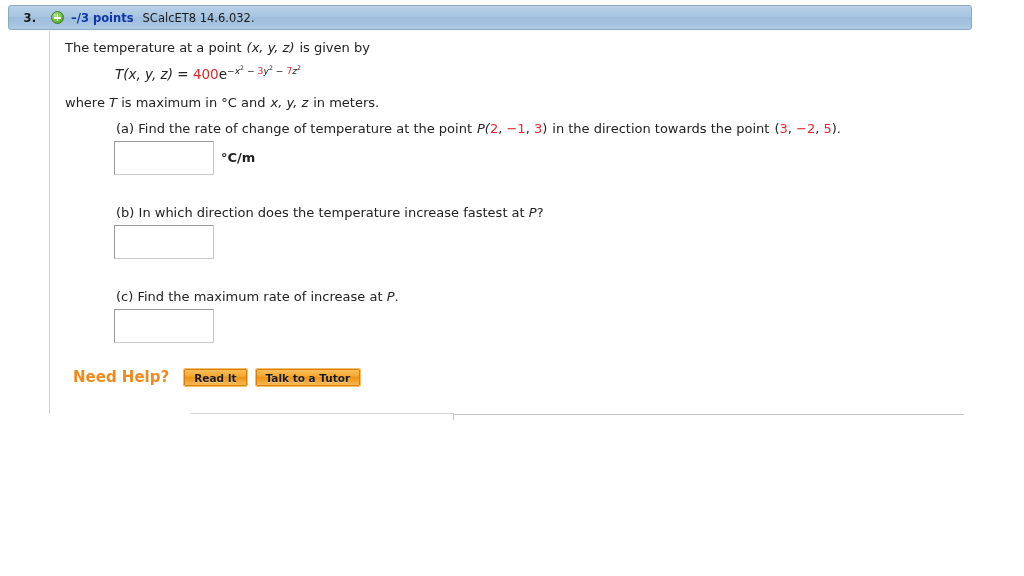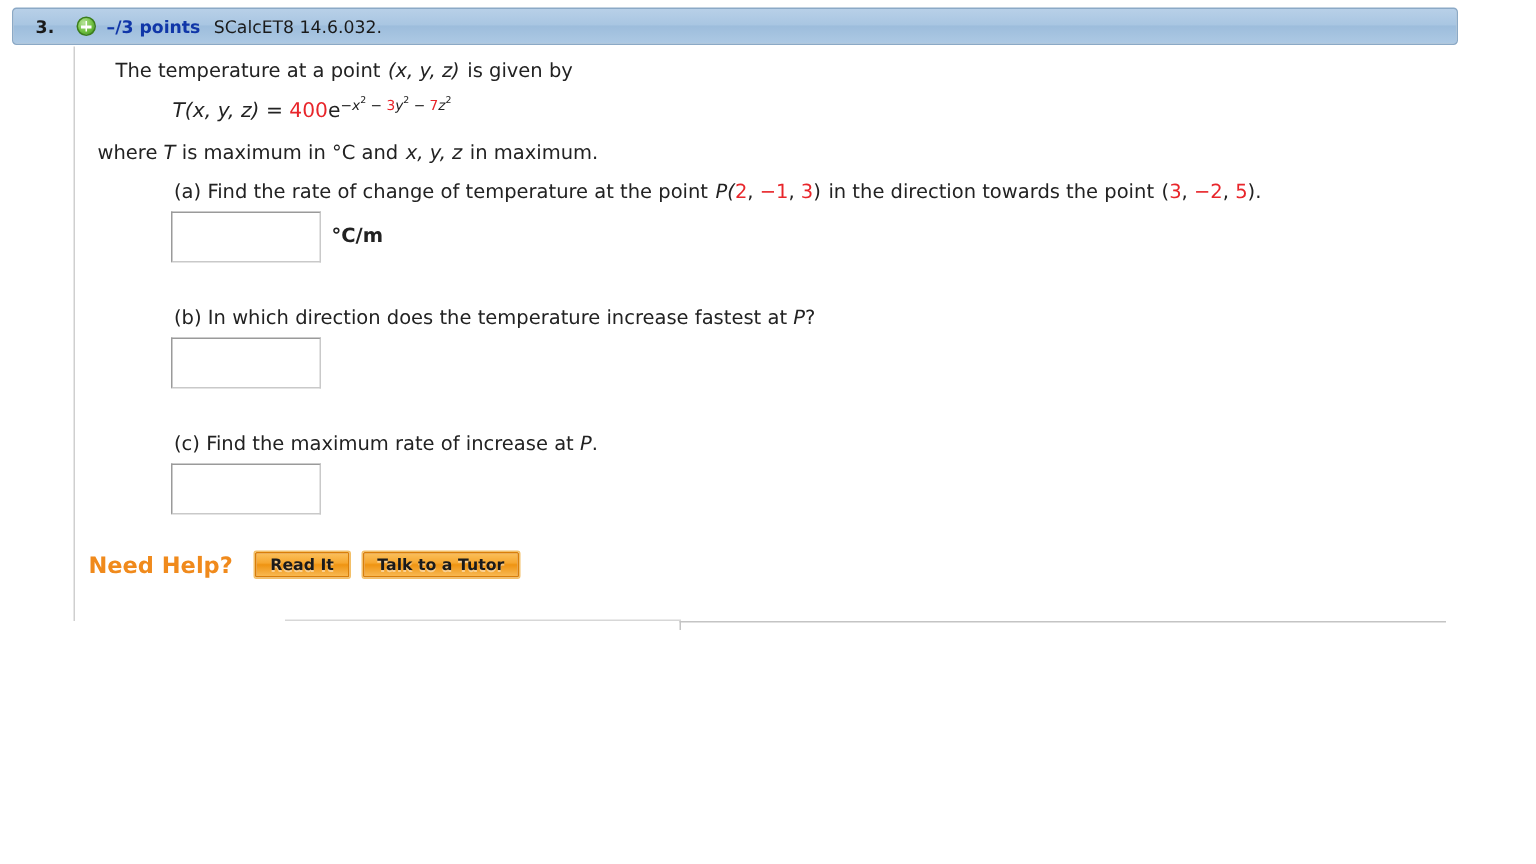--- a/index.html
+++ b/index.html
@@ -46,21 +46,21 @@
 
   
   .qbody {
     position: absolute; left: 49px; top: 31px; width: 923px; height: 383px;
     border-left: 1px solid #cfcfcf;
   }
 
   .stmt {
     position: absolute; font-size: 13px; color: #222; white-space: nowrap;
   }
-  .line1 { left: 27px; top: 9px; }
+  .line1 { left: 15px; top: 9px; }
   .line3 { left: 15px; top: 64px; }
   .formula { left: 65px; top: 35px; font-size: 13.5px; }
 
   .it { font-style: italic; }
   .red { color: #e8252a; }
   sup { font-size: 0.68em; vertical-align: super; line-height: 0; }
   .nw { white-space: nowrap; }
   .sp { display: inline-block; width: 5px; }
 
   .part {
@@ -79,22 +79,22 @@
   .bb { left: 64px; top: 194px; }
   .bc { left: 64px; top: 278px; }
 
   .unit {
     position: absolute; left: 171px; top: 119px;
     font-size: 13px; color: #222; font-weight: bold;
   }
 
   
   .needhelp-row {
-    position: absolute; left: 9px; top: 337px;
-    display: flex; align-items: flex-start;
+    position: absolute; left: 23px; top: 337px;
+    display: flex; align-items: flex-end;
   }
   .needhelp-label {
     font-size: 15px; font-weight: bold; color: #f08a1c;
     margin-right: 15px; white-space: nowrap;
   }
   .helpbtn {
     height: 17px; margin-right: 9px;
     padding: 5px 9px;
     background: linear-gradient(to bottom, #fbbf5a 0%, #f6a72f 42%, #ef9412 50%, #f8b851 100%);
     border: 1px solid #d97e09;
@@ -140,21 +140,21 @@
 
     <div class="stmt formula">
       <span class="it">T(x, y, z)</span>
       <span>=</span>
       <span class="red">400</span><span>e</span><sup class="nw"><span class="it">−x</span><sup>2</sup> <span>−</span> <span class="red">3</span><span class="it">y</span><sup>2</sup> <span>−</span> <span class="red">7</span><span class="it">z</span><sup>2</sup></sup>
     </div>
 
     <div class="stmt line3">
       <span>where</span>
       <span class="it">T</span>
-      <span>is maximum in °C and</span><span class="sp"></span><span class="it">x, y, z</span><span class="sp"></span><span>in maximum.</span>
+      <span>is maximum in °C and</span><span class="sp"></span><span class="it">x, y, z</span><span class="sp"></span><span>in meters.</span>
     </div>
 
     <div class="part pa">
       <span>(a)</span>
       <span>Find the rate of change of temperature at the point</span><span class="sp"></span><span class="nw"><span class="it">P(</span><span class="red">2</span><span>, </span><span class="red">−1</span><span>, </span><span class="red">3</span><span>)</span></span><span class="sp"></span><span>in the direction towards the point</span><span class="sp"></span><span class="nw"><span>(</span><span class="red">3</span><span>, </span><span class="red">−2</span><span>, </span><span class="red">5</span><span>).</span></span>
     </div>
     <input class="ansbox ba" type="text" value="" style="">
     <div class="unit">°C/m</div>
 
     <div class="part pb">

